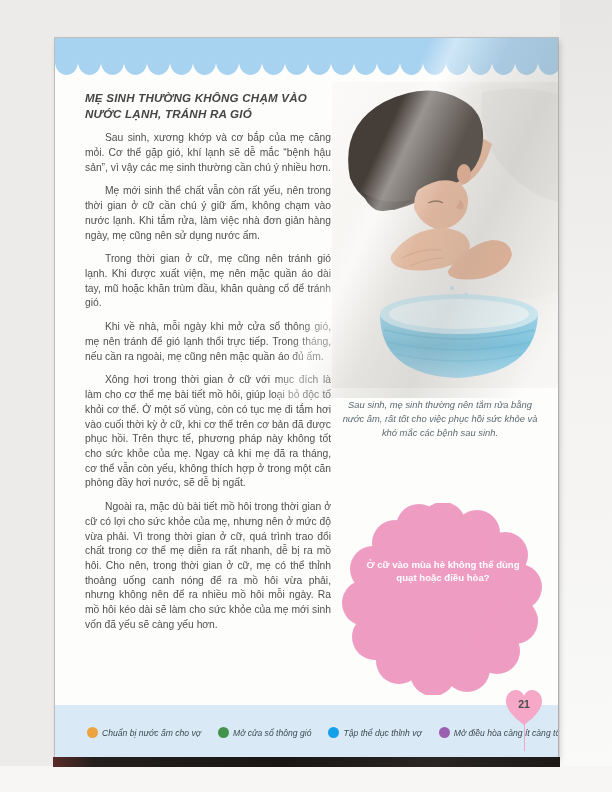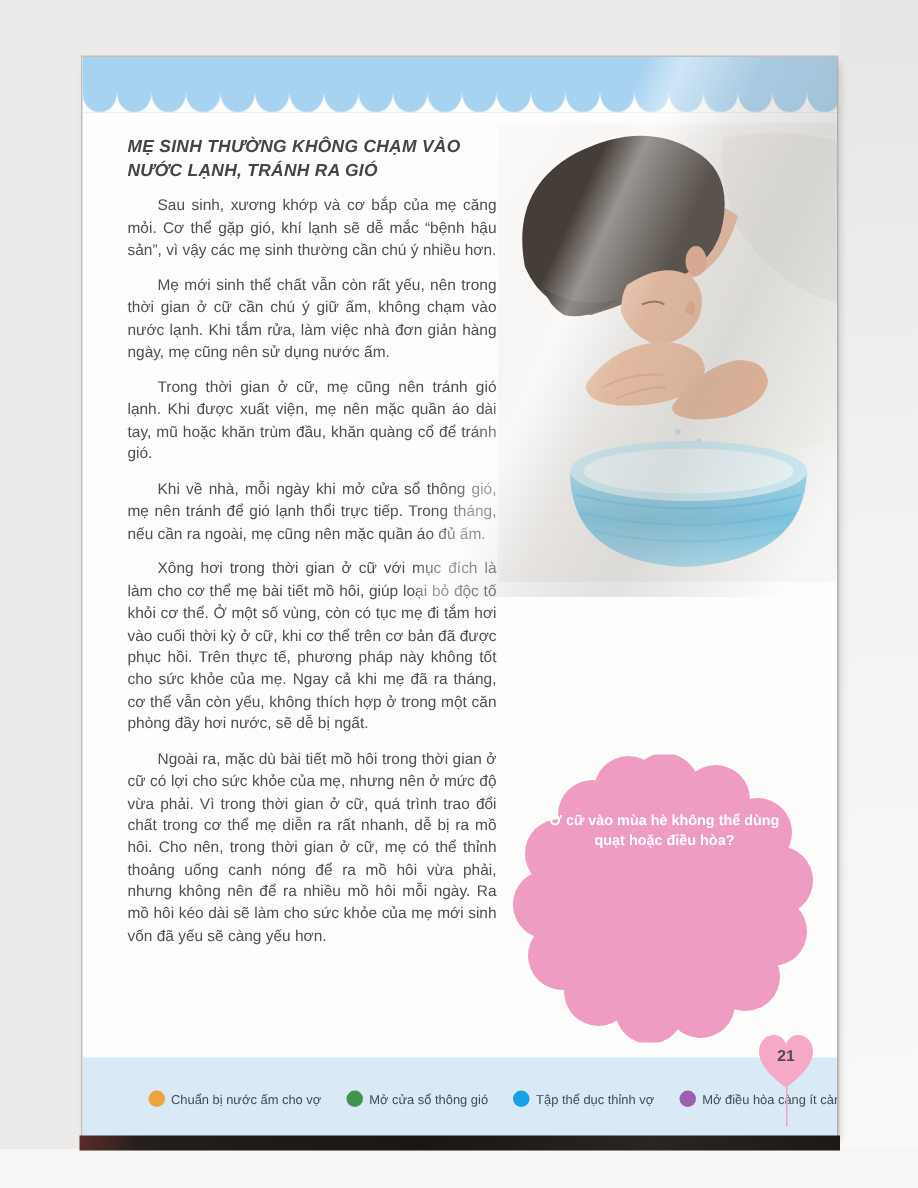--- a/index.html
+++ b/index.html
@@ -57,28 +57,28 @@
   .photo { position: absolute; left: 277px; top: 44px; width: 226px; height: 306px; }
   .caption {
     position: absolute; left: 283px; top: 360px; width: 204px;
     font-size: 9.4px; font-style: italic; color: #5d6a72;
     text-align: center; line-height: 1.5;
   }
   
   .flower { position: absolute; left: 282px; top: 465px; width: 212px; height: 192px; }
   .flower svg { position: absolute; left: 0; top: 0; }
   .flower-text { position: absolute; left: 28px; top: 38px; width: 156px; text-align: center; }
-  .flower-title { font-size: 9.6px; font-weight: bold; color: #ffffff; line-height: 1.4; margin-bottom: 8px; }
+  .flower-title { font-size: 9.6px; font-weight: bold; color: #ffffff; line-height: 1.4; margin-bottom: 8px; margin-top: 17px; }
   .flower-body { font-size: 9.2px; color: #fdeef5; line-height: 1.42; }
   
   .footer-band {
     position: absolute; left: 0; top: 667px; width: 503px; height: 53px;
     background: #d9e9f5;
   }
-  .legend { position: absolute; left: 44px; top: 689px; display: flex; gap: 17px; }
+  .legend { position: absolute; left: 32px; top: 689px; display: flex; gap: 17px; font-style: italic; }
   .legend-item { display: flex; align-items: center; gap: 4px; }
   .legend-dot { width: 11px; height: 11px; border-radius: 50%; flex: 0 0 auto; }
   .legend-label { font-size: 8.6px; color: #3e4a52; white-space: nowrap; }
   .page-marker { position: absolute; left: 449px; top: 651px; width: 40px; height: 62px; text-decoration: underline; }
   .page-marker .string { position: absolute; left: 19.5px; top: 34px; width: 1px; height: 28px; background: #f2a6c6; }
   .page-marker .num {
     position: absolute; left: 0; top: 9px; width: 40px; text-align: center;
     font-size: 10.5px; color: #4c4c4a; font-weight: bold;
   }
 </style>
@@ -146,20 +146,21 @@
 
       <path d="M48 232 Q48 292 124 296 Q204 292 206 232 Z" fill="url(#bowlg)"></path>
       <ellipse cx="127" cy="232" rx="79" ry="20" fill="#cdeaf4"></ellipse>
       <ellipse cx="127" cy="232" rx="70" ry="15" fill="#eaf6f9"></ellipse>
       <path d="M52 248 q75 18 150 0" stroke="#68b8d6" stroke-width="1.5" fill="none" opacity="0.6"></path>
       <path d="M56 260 q71 16 142 0" stroke="#68b8d6" stroke-width="1.5" fill="none" opacity="0.5"></path>
       <path d="M64 272 q63 14 126 0" stroke="#68b8d6" stroke-width="1.5" fill="none" opacity="0.4"></path>
     </svg>
   </div>
 
+  <div class="caption">Sau sinh, mẹ sinh thường nên tắm rửa bằng nước ấm, rất tốt cho việc phục hồi sức khỏe và khó mắc các bệnh sau sinh.</div>
 
   <div class="flower">
     <svg width="212" height="192" viewBox="0 0 212 192" xmlns="http://www.w3.org/2000/svg">
       <g fill="#ef9cc3">
         <circle cx="106" cy="96" r="78"></circle>
         <circle cx="106" cy="22" r="23"></circle>
         <circle cx="140" cy="30" r="23"></circle>
         <circle cx="168" cy="52" r="23"></circle>
         <circle cx="182" cy="84" r="23"></circle>
         <circle cx="178" cy="118" r="23"></circle>

